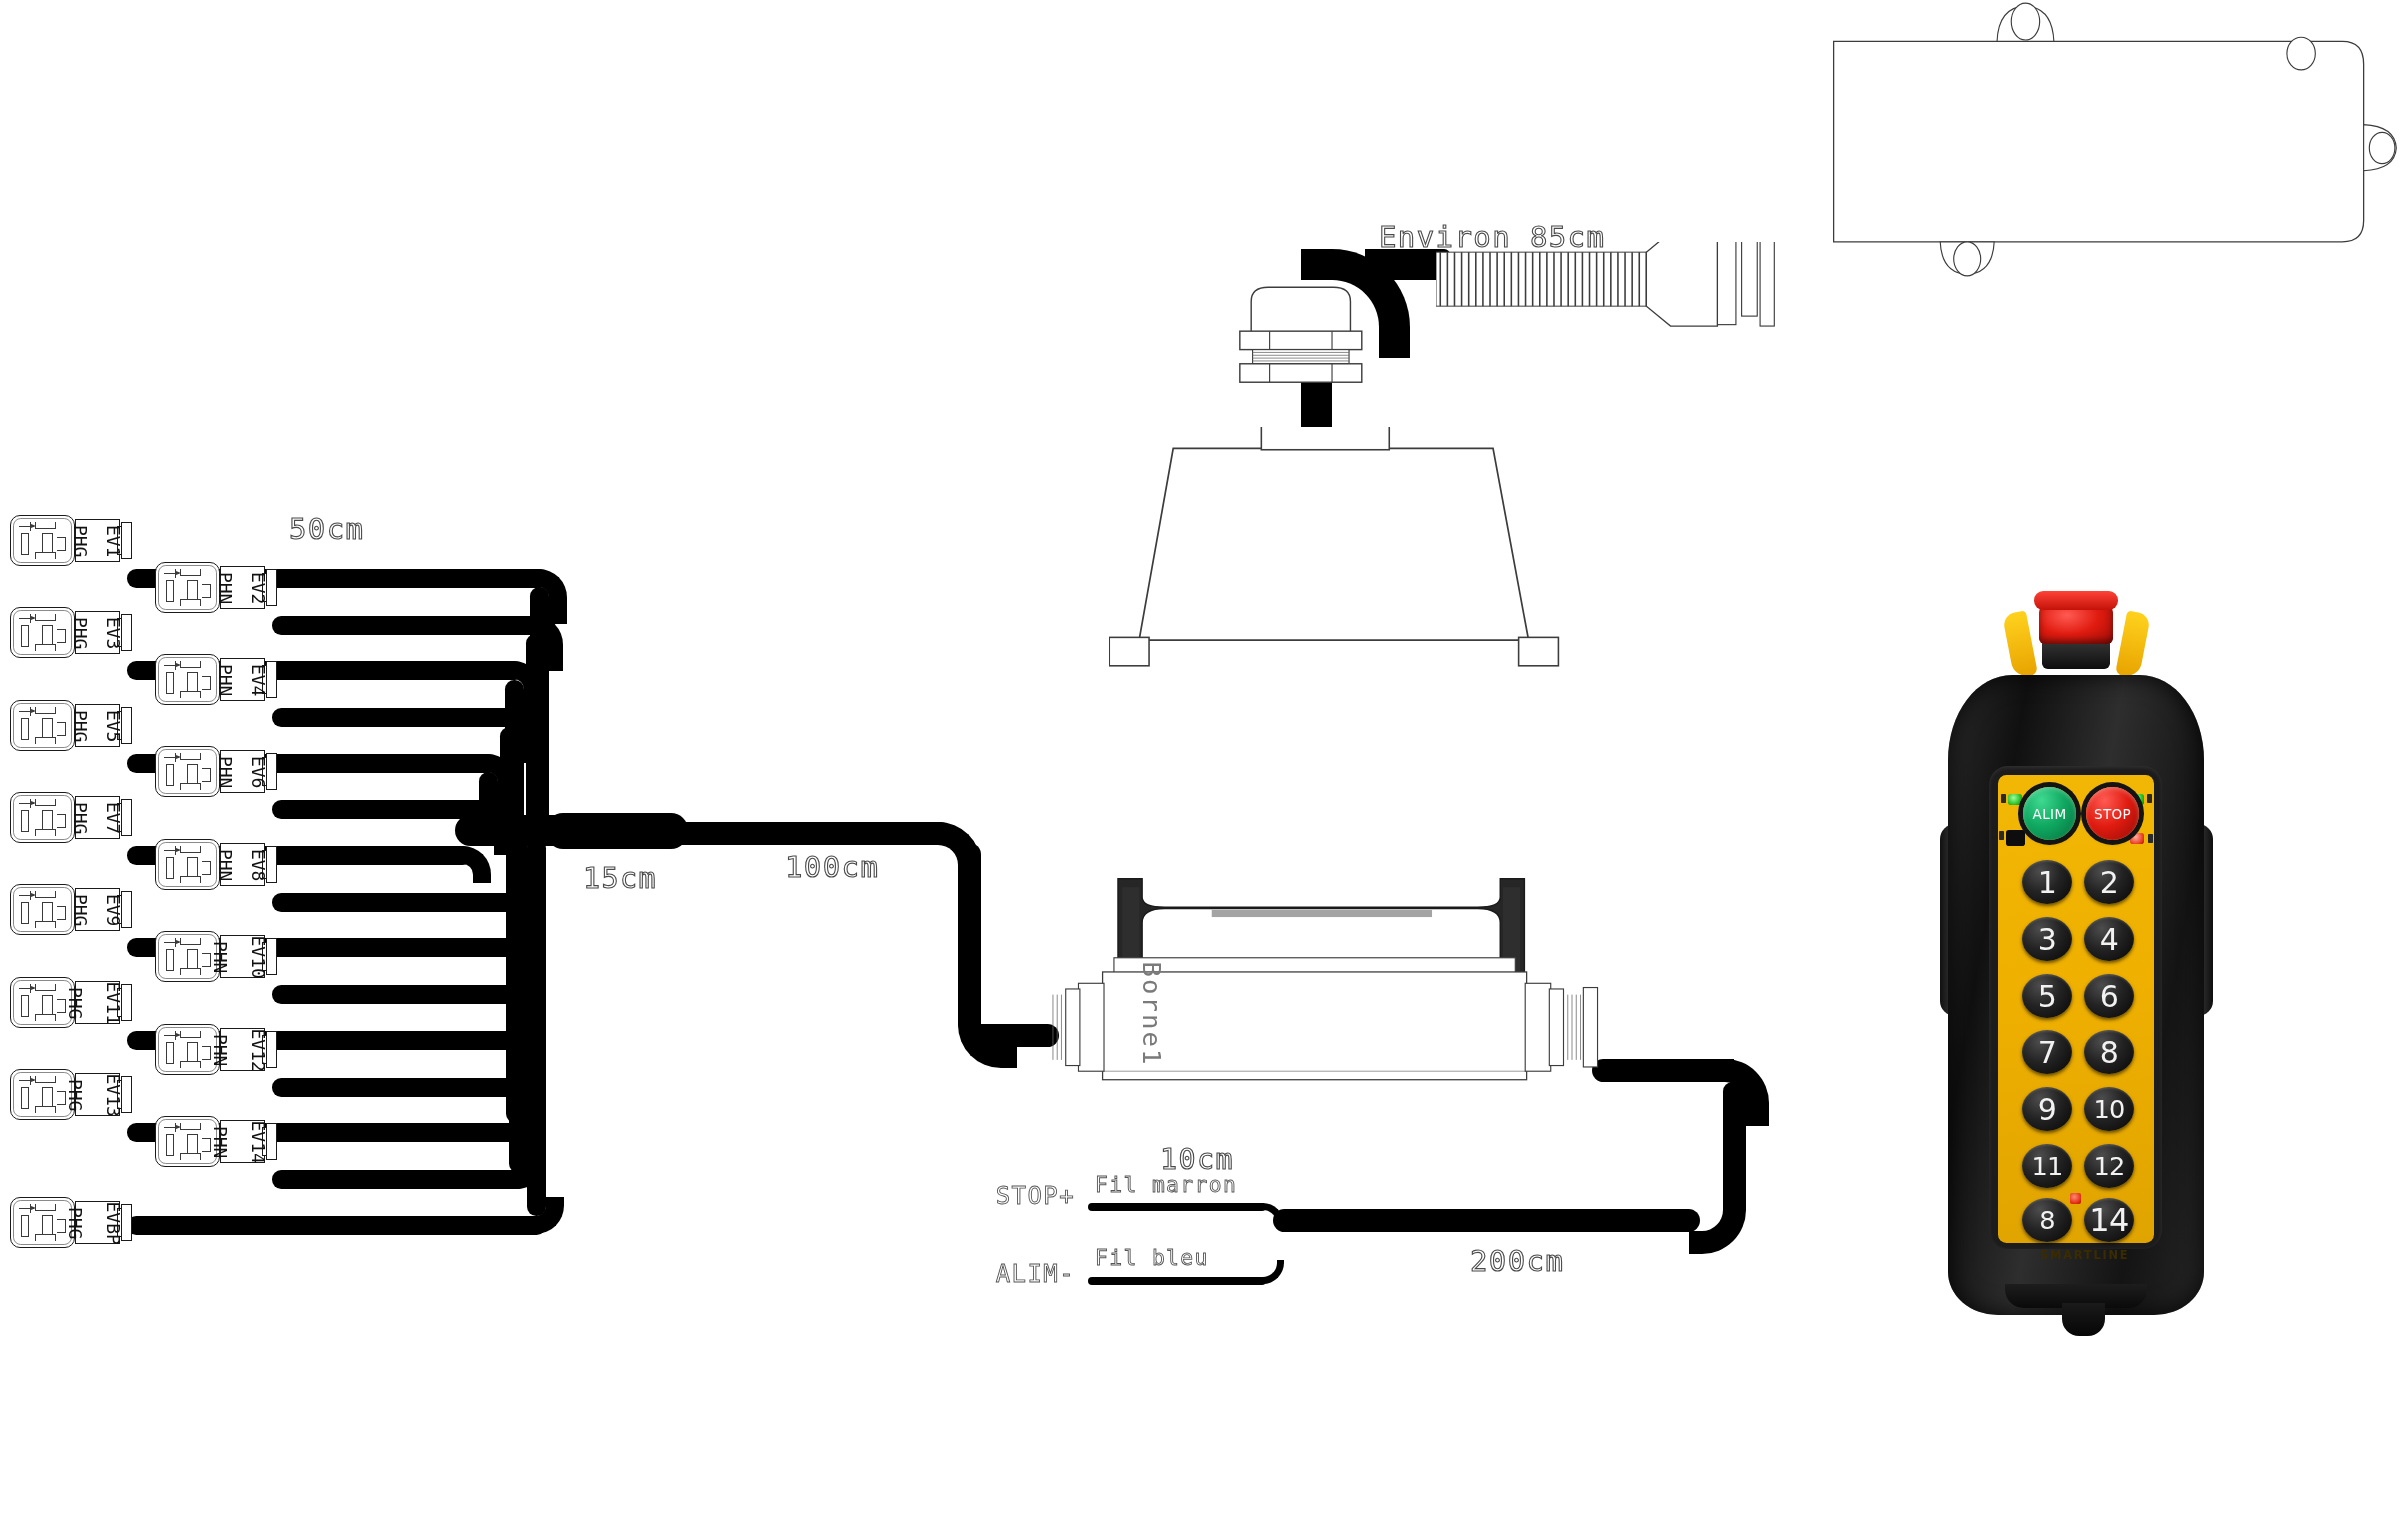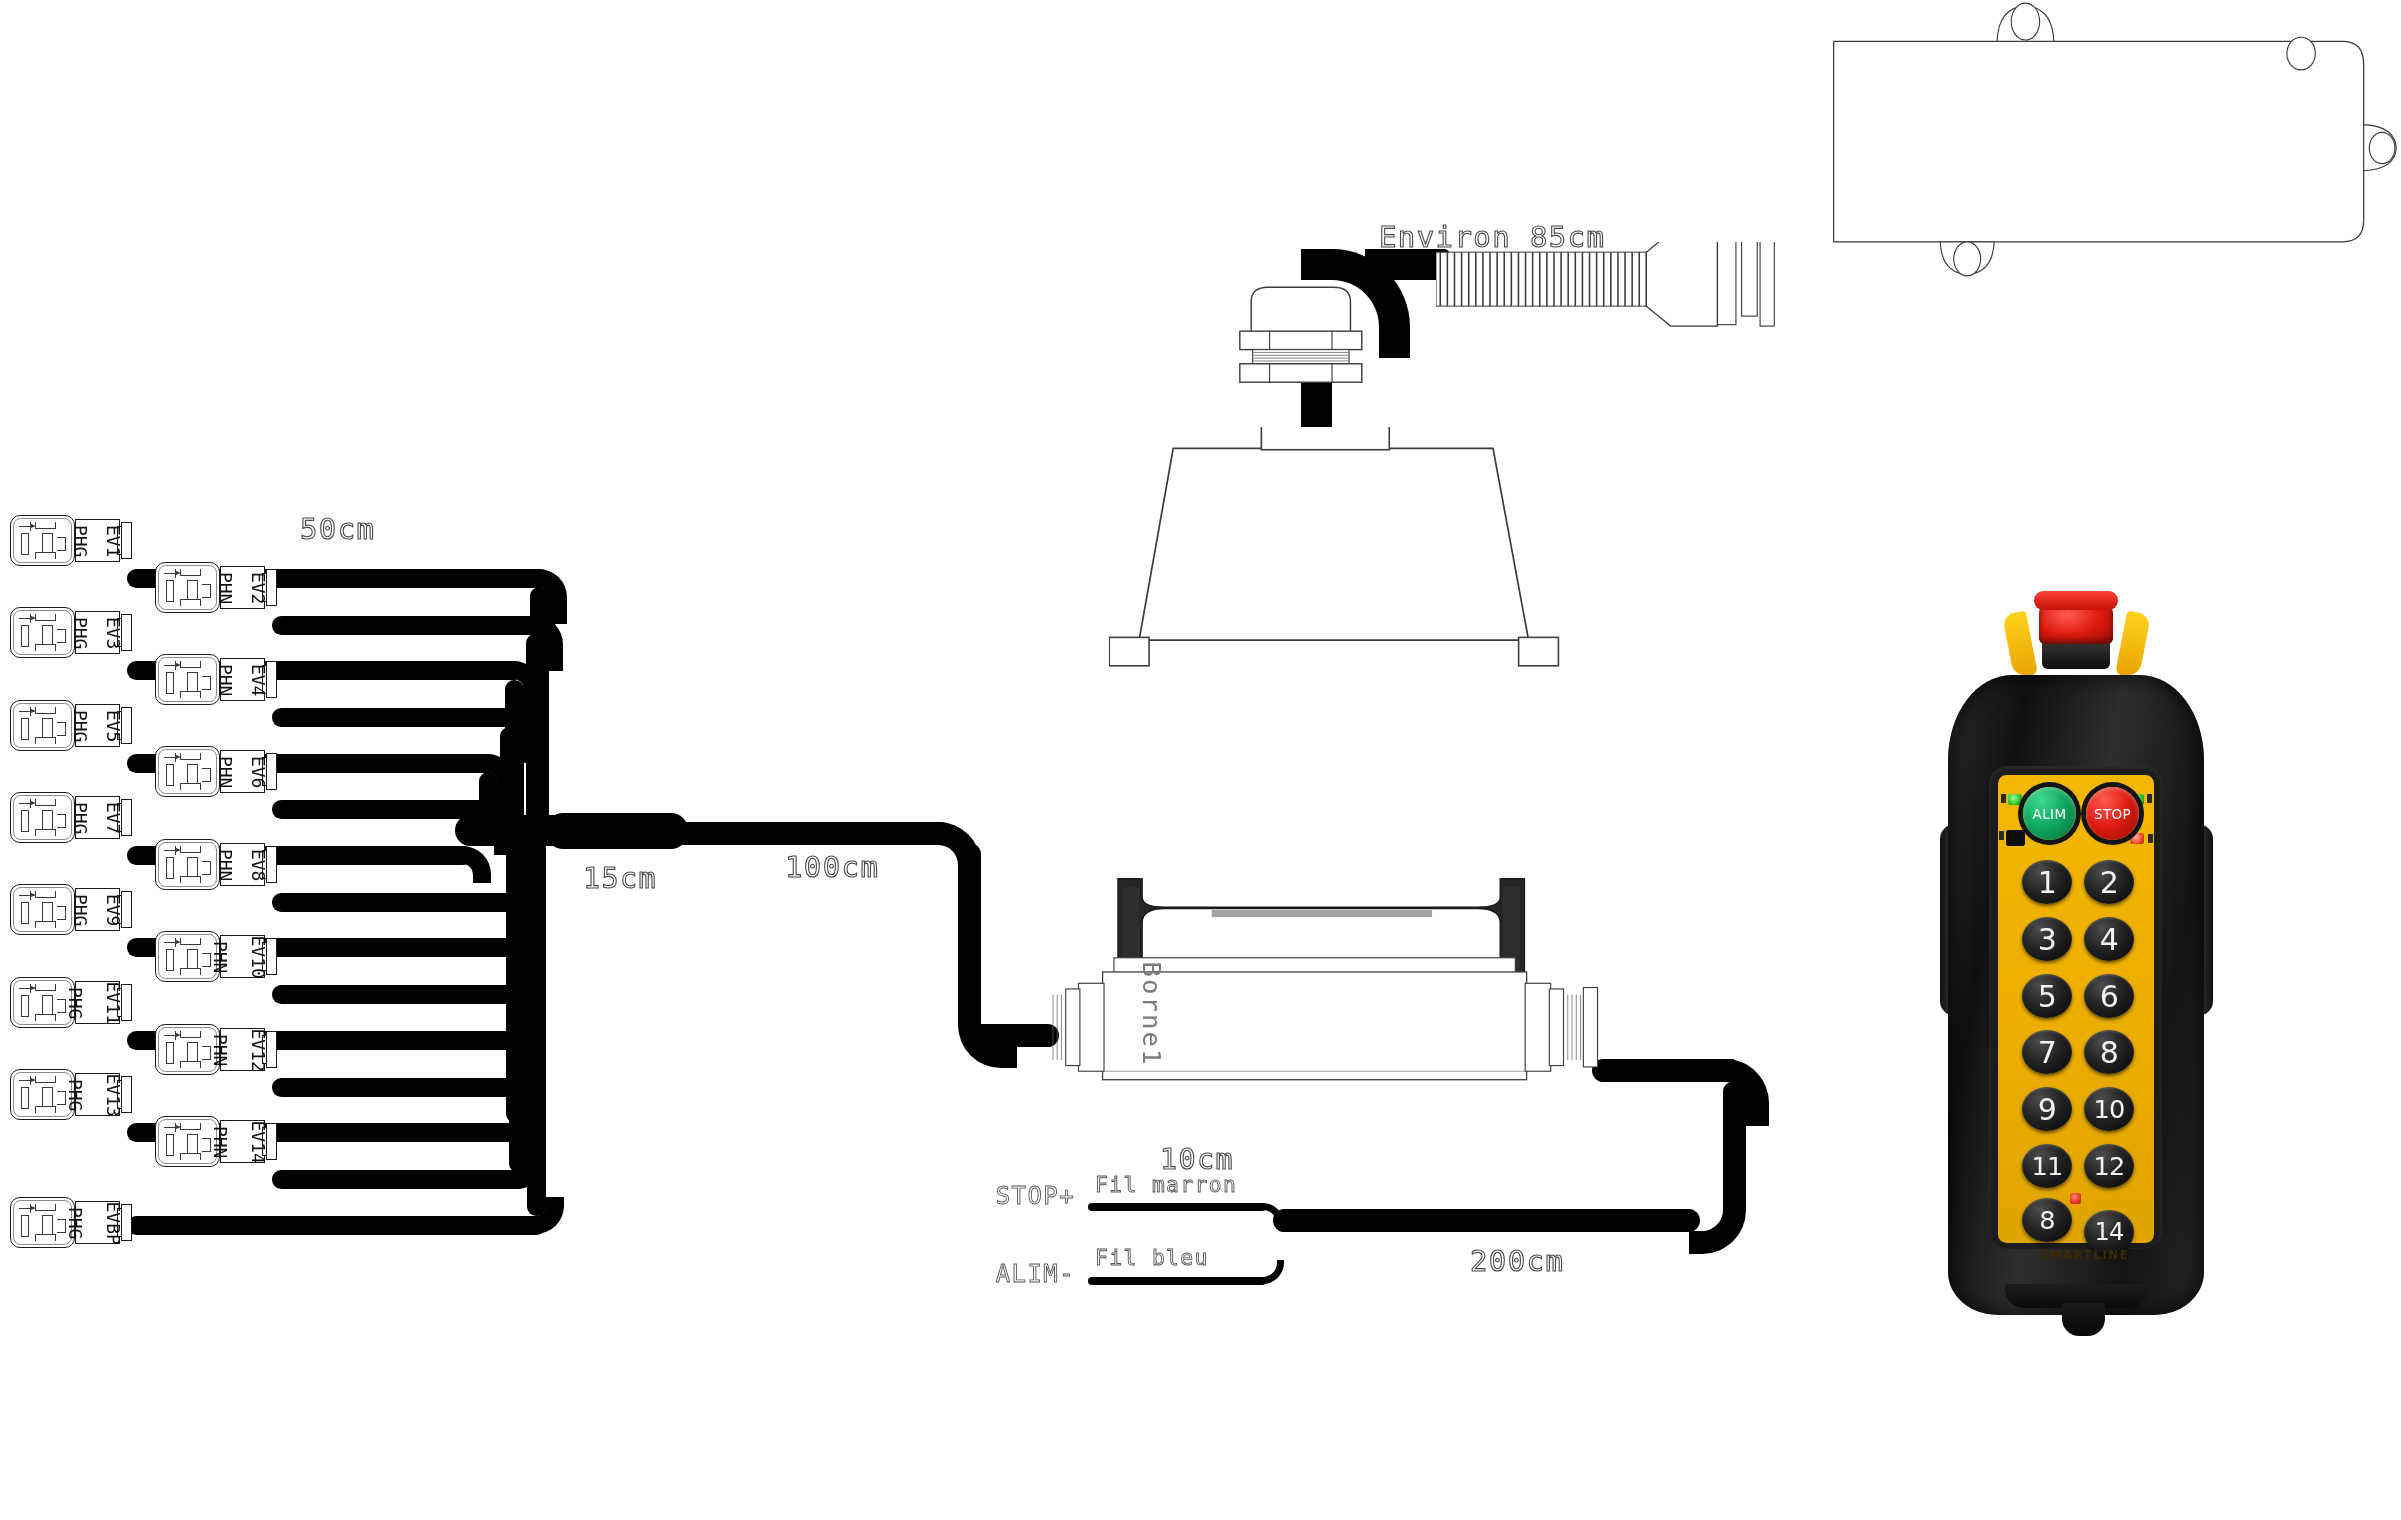--- a/index.html
+++ b/index.html
@@ -647,21 +647,21 @@
       <rect x="748" y="60" width="20" height="112" fill="#ffffff" stroke="#3c3c3c" stroke-width="1.6"></rect>
     </svg>
 
     <div style="position:absolute;left:1095px;top:960px;width:114px;height:107px;
                 display:flex;align-items:center;justify-content:center;">
       <span style="transform:rotate(90deg);font-family:'DejaVu Sans Mono',monospace;
                    font-size:25.6px;letter-spacing:2.1px;color:#7a7a7a;white-space:nowrap;">Borne1</span>
     </div>
   </div>
 
-  <div class="dim s50" style="left:300px;top:512px;">50cm</div>
+  <div class="dim s50" style="left:289px;top:512px;">50cm</div>
   <div class="dim s38" style="left:583px;top:862px;">15cm</div>
   <div class="dim s50" style="left:785px;top:850px;">100cm</div>
   <div class="dim s50" style="left:1379px;top:220px;">Environ 85cm</div>
   <div class="dim s38" style="left:1160px;top:1143px;">10cm</div>
   <div class="dim s50" style="left:1470px;top:1244px;">200cm</div>
 
   <div class="dim s34 thin" style="left:1075px;top:1182px;transform:translateX(-100%);">STOP+</div>
   <div class="dim s30 thin" style="left:1095px;top:1172px;">Fil marron</div>
   <div class="dim s34 thin" style="left:1075px;top:1260px;transform:translateX(-100%);">ALIM-</div>
   <div class="dim s30 thin" style="left:1095px;top:1245px;">Fil bleu</div>
@@ -730,21 +730,21 @@
     <div class="rm-btn" style="left:74px;top:469px;font-size:25.6px;">
         <span>11</span>
       </div>
     <div class="rm-btn" style="left:136px;top:469px;font-size:25.6px;">
         <span>12</span>
       </div>
     <div class="rm-led sq" style="left:122px;top:518px;"></div>
     <div class="rm-btn" style="left:74px;top:523px;font-size:25.6px;">
         <span>8</span>
       </div>
-    <div class="rm-btn" style="left:136px;top:523px;font-size:24px;margin-top:12px;">
+    <div class="rm-btn" style="left:136px;top:523px;font-size:32px;">
         <span>14</span>
       </div>
 
     <div class="rm-brand" style="left:92px;top:573px;">SMARTLINE</div>
 
     <div class="rm-bottom" style="left:57px;top:609px;"></div>
     <div class="rm-strap" style="left:114px;top:628px;"></div>
   </div>
 
 </div>

